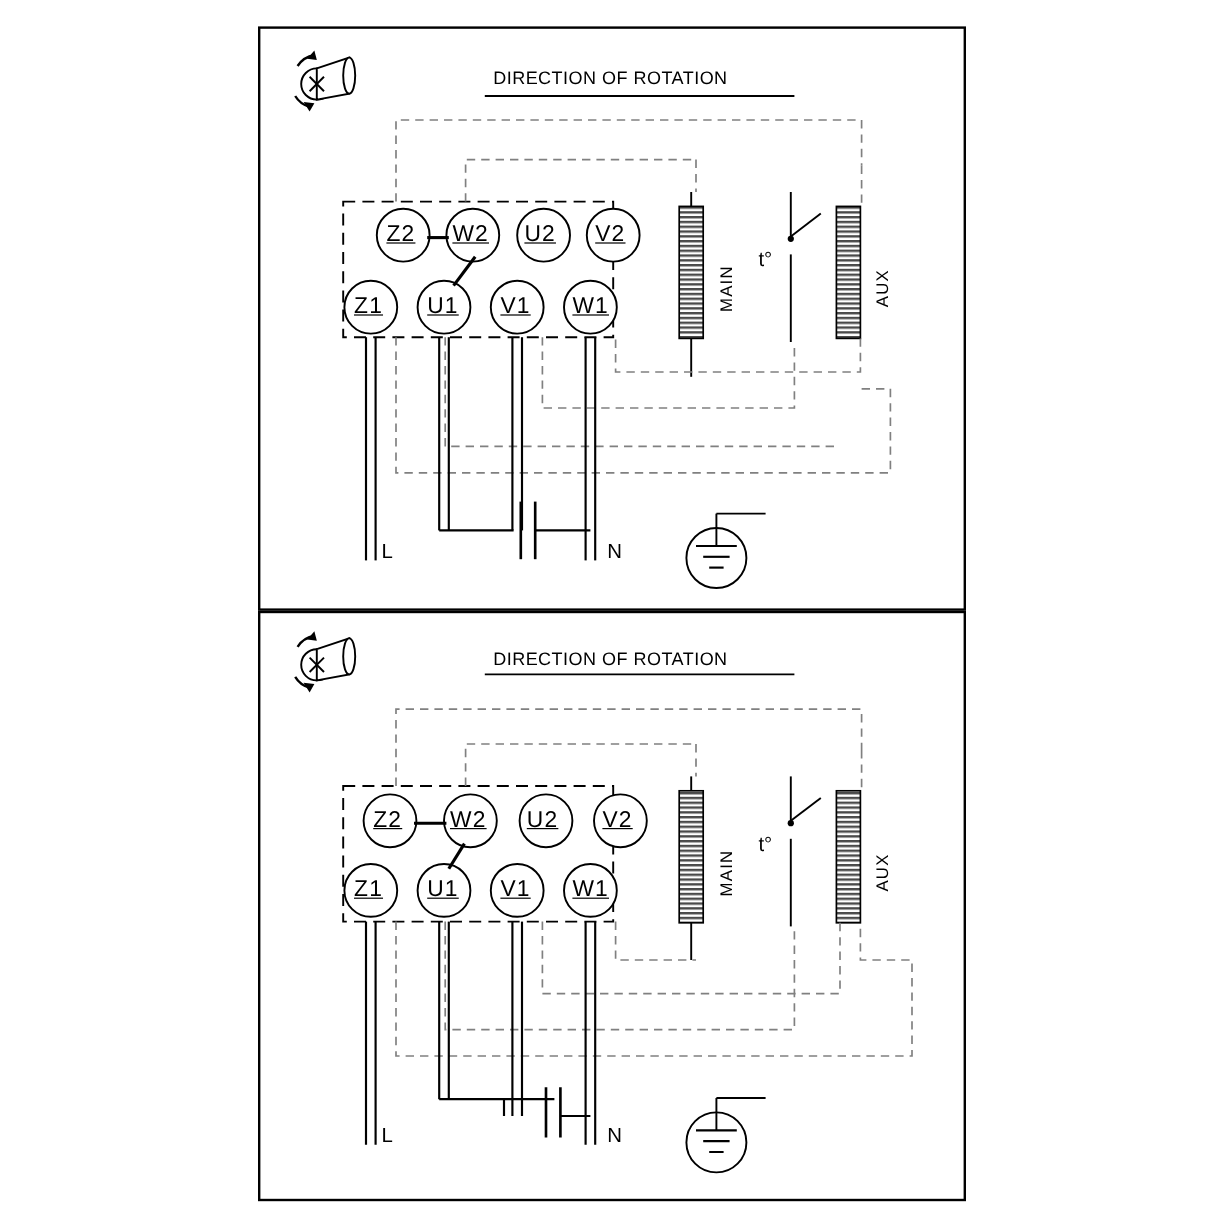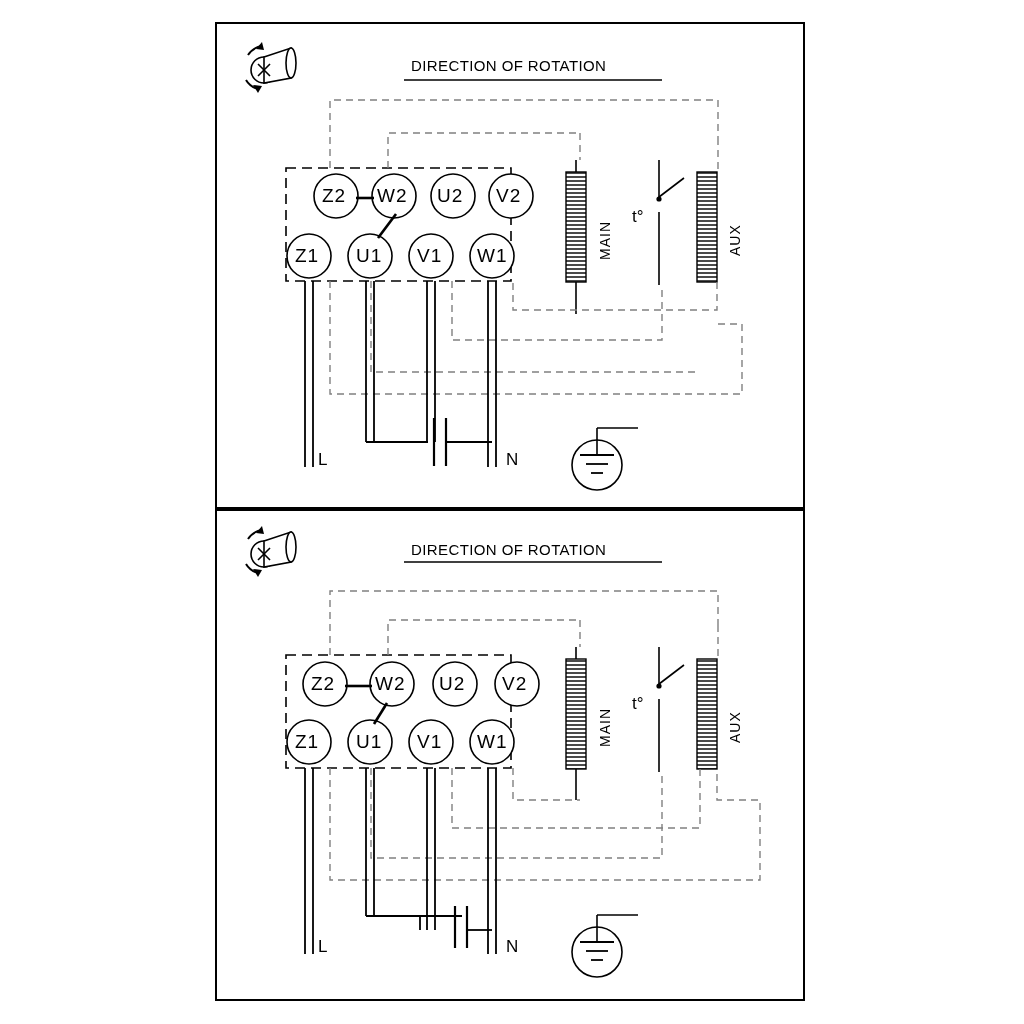--- a/index.html
+++ b/index.html
@@ -36,20 +36,21 @@
     color: #000;
     white-space: nowrap;
   }
   .title-text {
     font-size: 15px;
     letter-spacing: 0.4px;
   }
   .terminal-text {
     font-size: 19px;
     letter-spacing: 1px;
+    text-decoration: underline;
   }
   .small-text {
     font-size: 17px;
   }
   .vert-text {
     font-size: 14px;
     letter-spacing: 1px;
     transform-origin: left top;
     transform: rotate(-90deg);
   }

